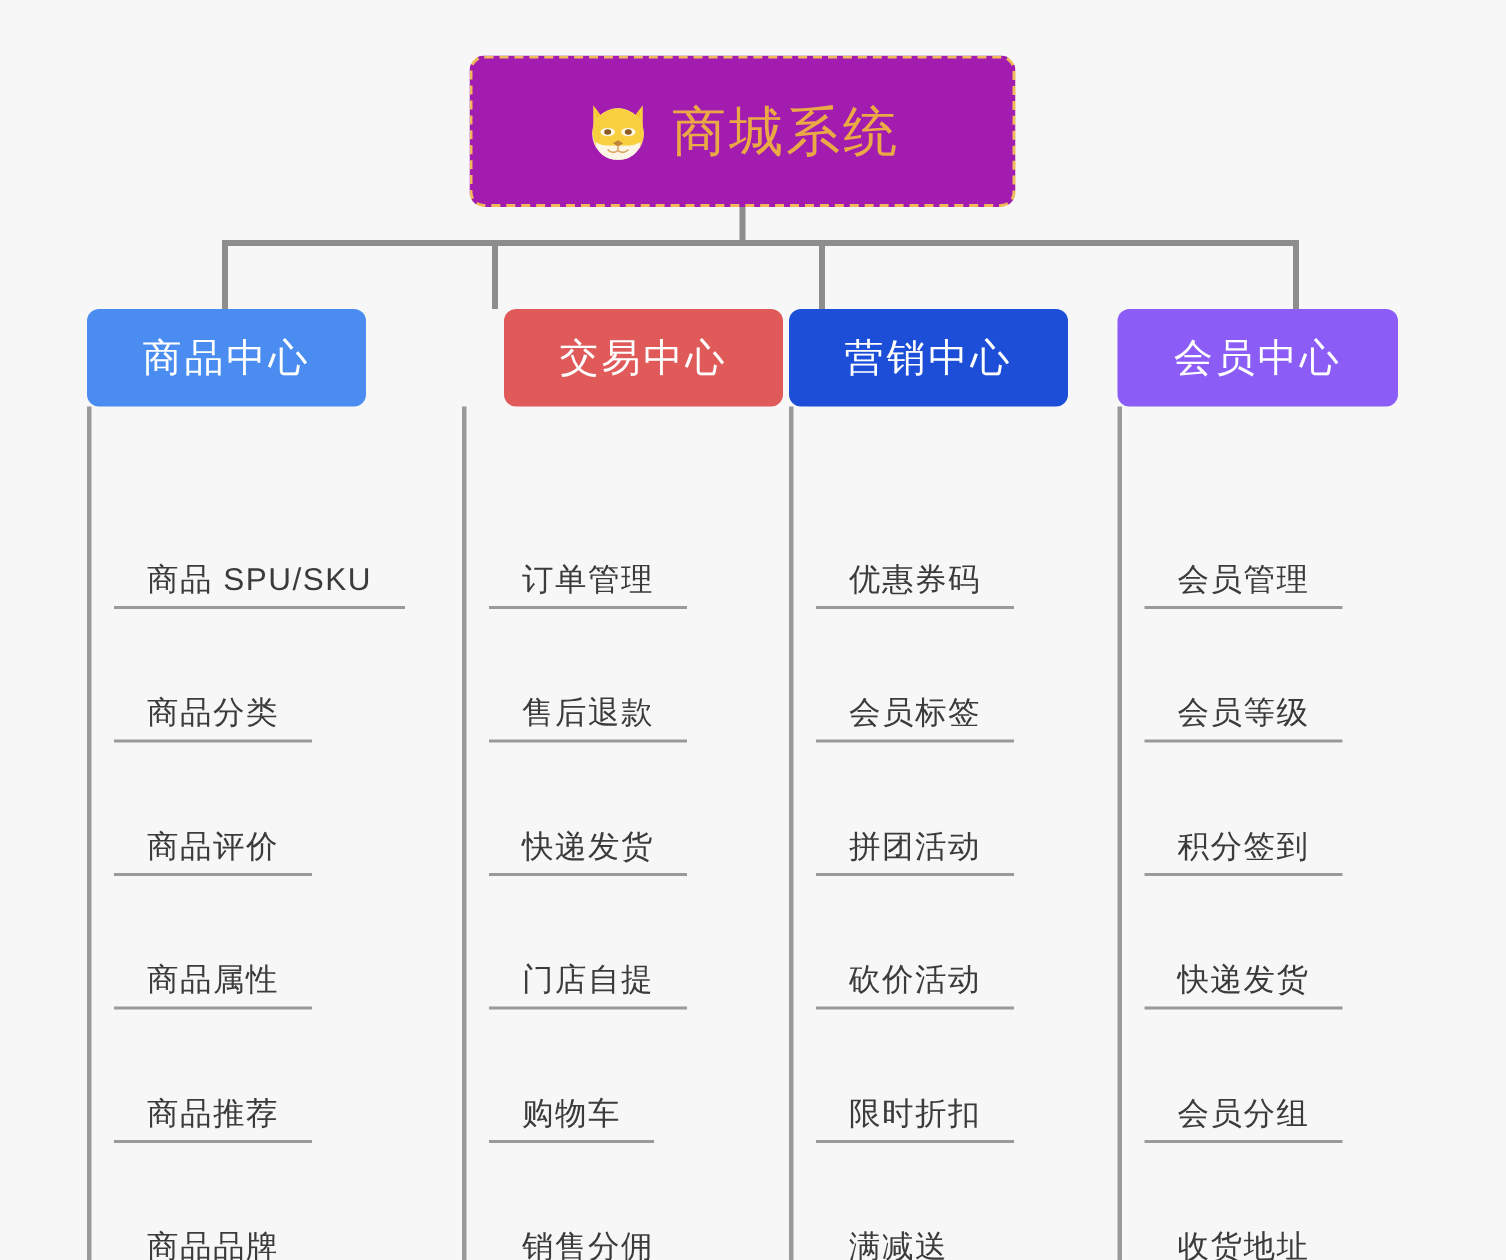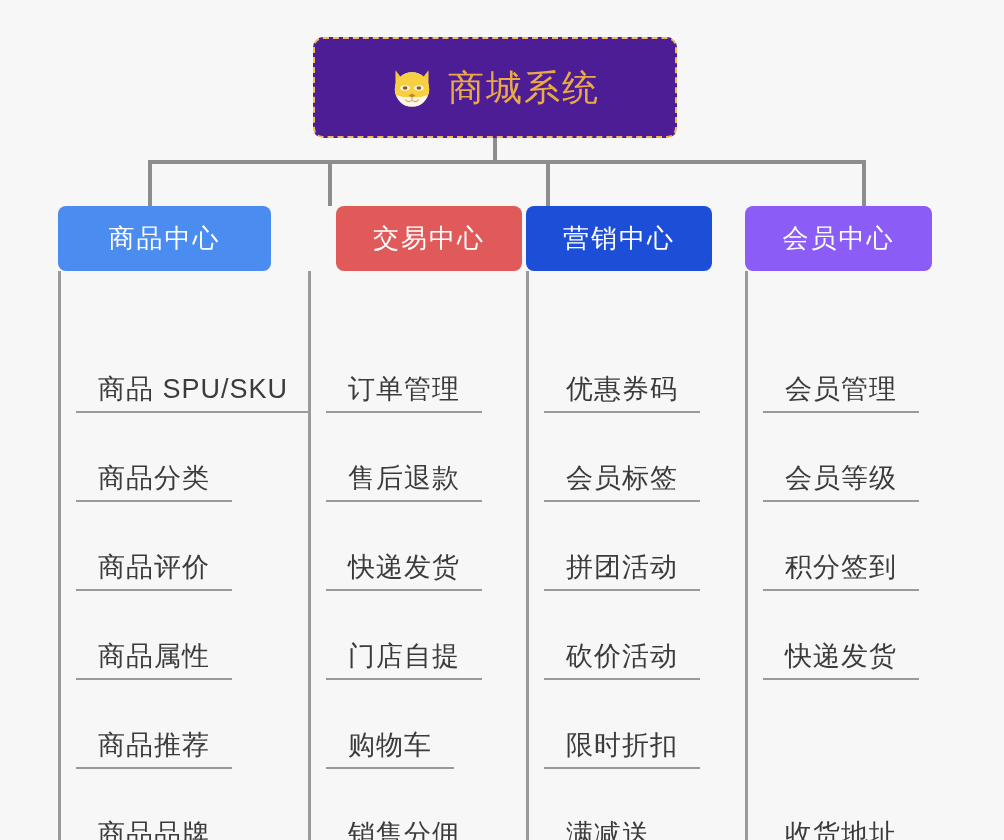--- a/index.html
+++ b/index.html
@@ -20,21 +20,21 @@
   }
 
   
   .root-node {
     position: absolute;
     left: 313px;
     top: 37px;
     width: 364px;
     height: 101px;
     box-sizing: border-box;
-    background: #4c1d95;
+    background: #a21caf;
     border: 2px dashed #f0b95a;
     border-radius: 10px;
     display: flex;
     align-items: center;
     justify-content: center;
     gap: 14px;
   }
   .root-title {
     font-size: 36px;
     color: #eba946;
@@ -87,40 +87,40 @@
     height: 65px;
     border-radius: 8px;
     color: #ffffff;
     font-size: 26px;
     letter-spacing: 2px;
     display: flex;
     align-items: center;
     justify-content: center;
     box-sizing: border-box;
   }
-  .col-1 .cat-header { width: 213px; }
+  .col-1 .cat-header { width: 186px; }
   .col-2 .cat-header { width: 186px; margin-left: 28px; }
   .col-3 .cat-header { width: 186px; }
   .col-4 .cat-header { width: 187px; }
 
   .leaf-area {
     position: relative;
     margin-top: 0;
     padding-left: 15px;
     border-left: 3px solid #9a9a9a;
     height: 570px;
     box-sizing: border-box;
   }
   .leaf {
     position: absolute;
     left: 15px;
     display: inline-block;
     padding: 0 22px 6px 22px;
     border-bottom: 2px solid #9a9a9a;
-    font-size: 27px;
+    font-size: 21px;
     color: #3b3b3b;
     white-space: nowrap;
     letter-spacing: 1px;
     line-height: 1.1;
   }
   .leaf-0 { top: 104px; }
   .leaf-1 { top: 193px; }
   .leaf-2 { top: 282px; text-align: right; }
   .leaf-3 { top: 371px; }
   .leaf-4 { top: 460px; }
@@ -203,17 +203,18 @@
 
   <div class="column col-4">
     <div class="cat-header" style="background:#8b5cf6">
       <span>会员中心</span>
     </div>
     <div class="leaf-area">
       <span class="leaf leaf-0">会员管理</span>
       <span class="leaf leaf-1">会员等级</span>
       <span class="leaf leaf-2">积分签到</span>
       <span class="leaf leaf-3">快递发货</span>
+      <span class="leaf leaf-4">会员分组</span>
       <span class="leaf leaf-5">收货地址</span>
     </div>
   </div>
 
 </div>
 
 </body></html>

